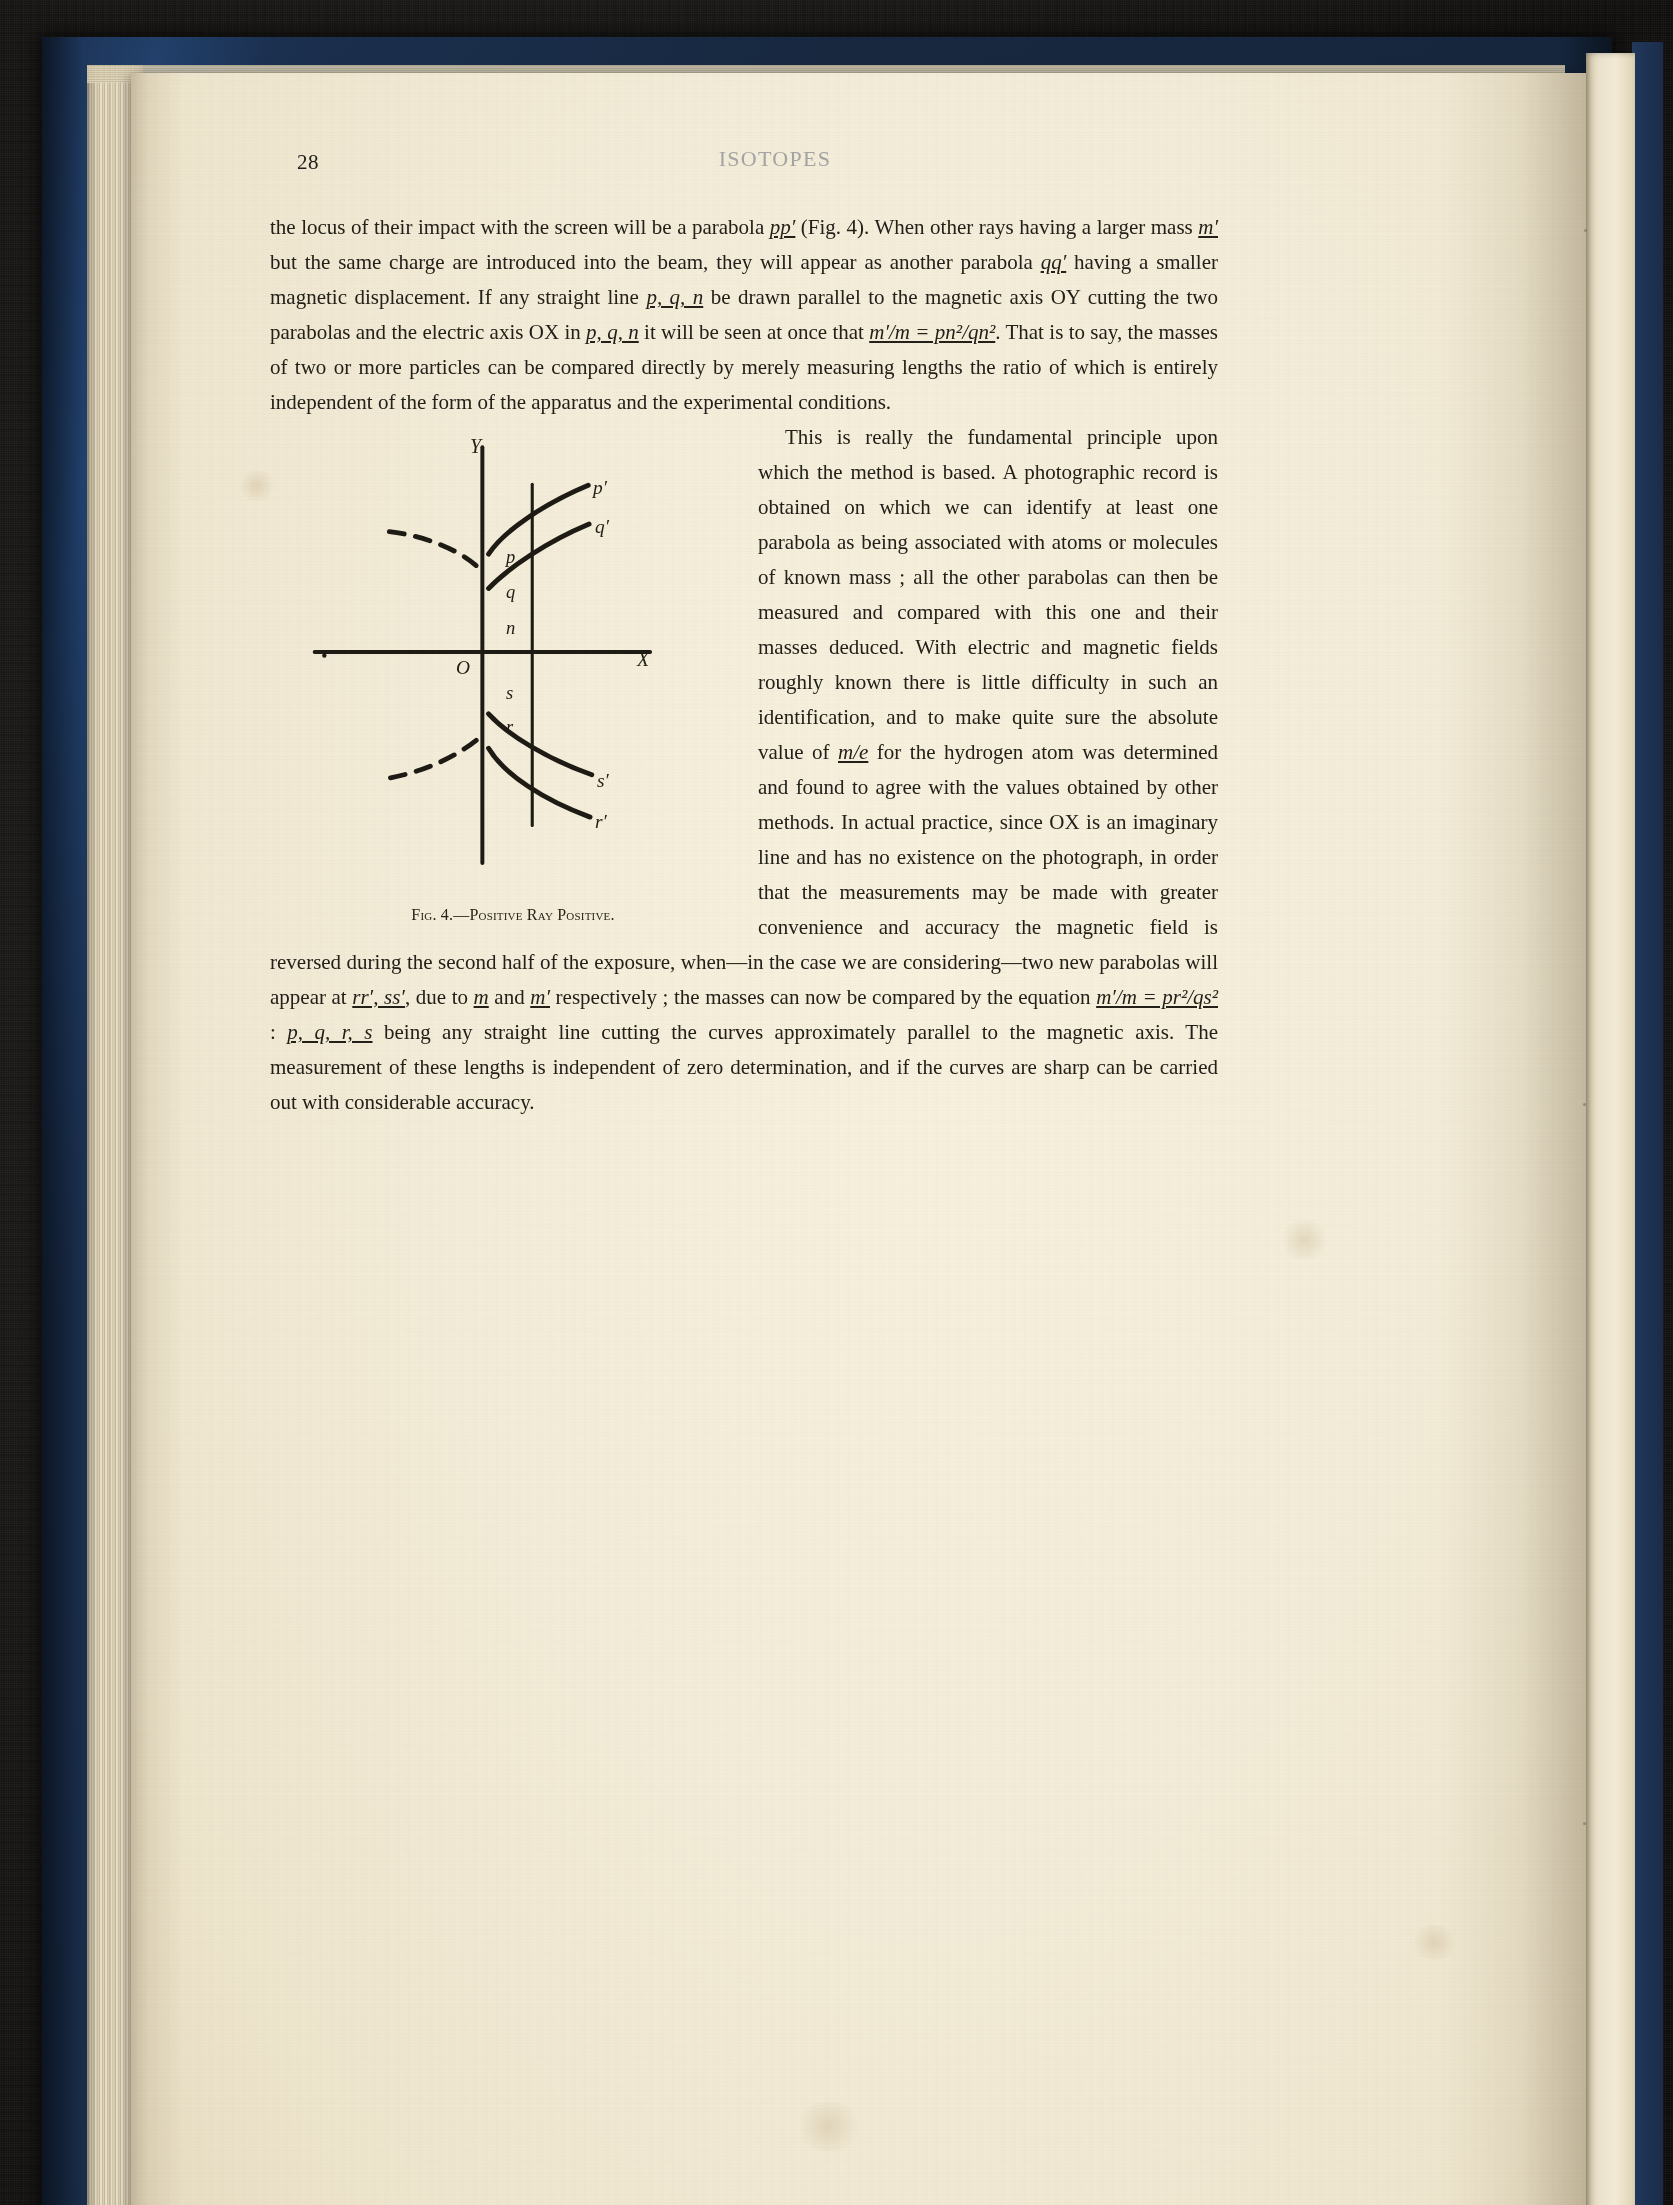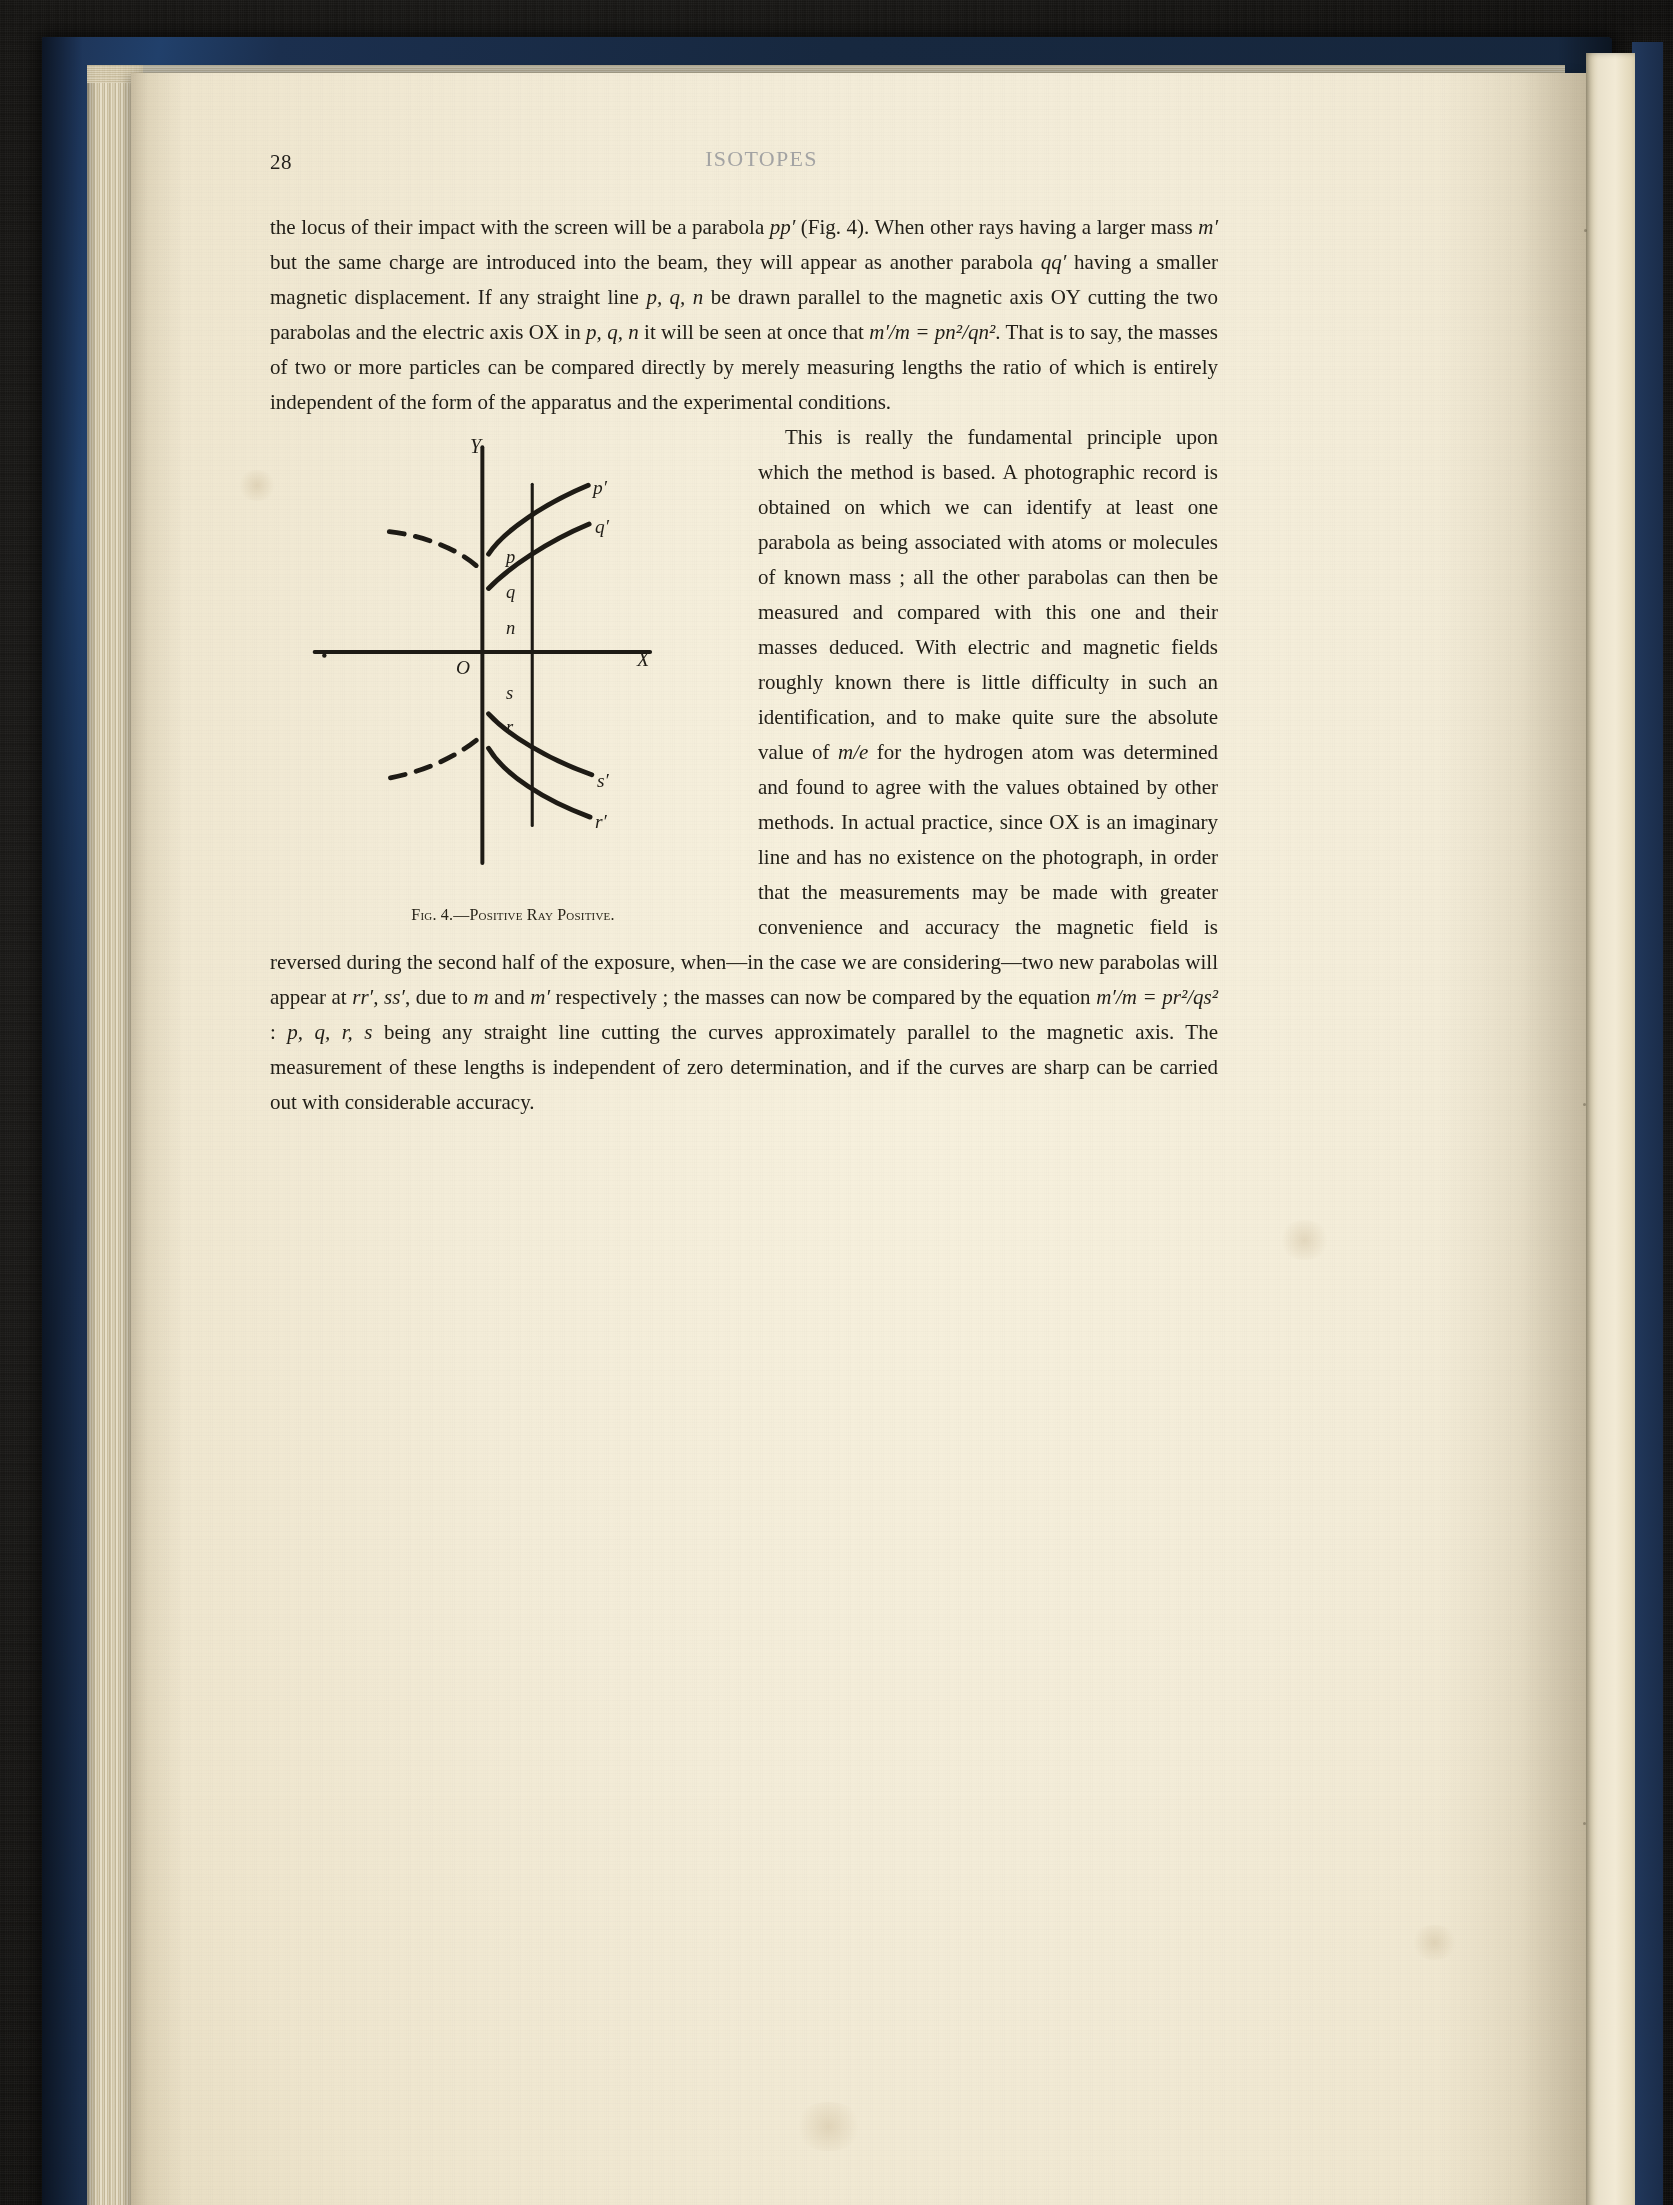--- a/index.html
+++ b/index.html
@@ -137,20 +137,21 @@
   #text-col {
     position: absolute;
     left: 270px;
     top: 146px;
     width: 948px;
   }
   .running-head {
     position: relative;
     height: 31px;
     margin-bottom: 33px;
+    margin-left: 27px;
   }
   .folio {
     position: absolute;
     left: 0;
     top: 3.5px;
     font-size: 21px;
     letter-spacing: 0.4px;
     color: #23201c;
   }
   .head-title {
@@ -169,21 +170,21 @@
     margin: 0;
     font-size: 21px;
     line-height: 35px;
     color: #232019;
     text-align: justify;
     text-justify: inter-word;
     hyphens: none;
   }
   p.body.indent { text-indent: 27px; }
 
-  .it { font-style: italic; }
+  .it { font-style: italic; text-decoration: underline; }
 
   
   #figure-wrap {
     float: left;
     width: 468px;
     margin: 6.2px 20px 0 0;
     shape-margin: 4.4px;
   }
   #fig-box {
     position: relative;

